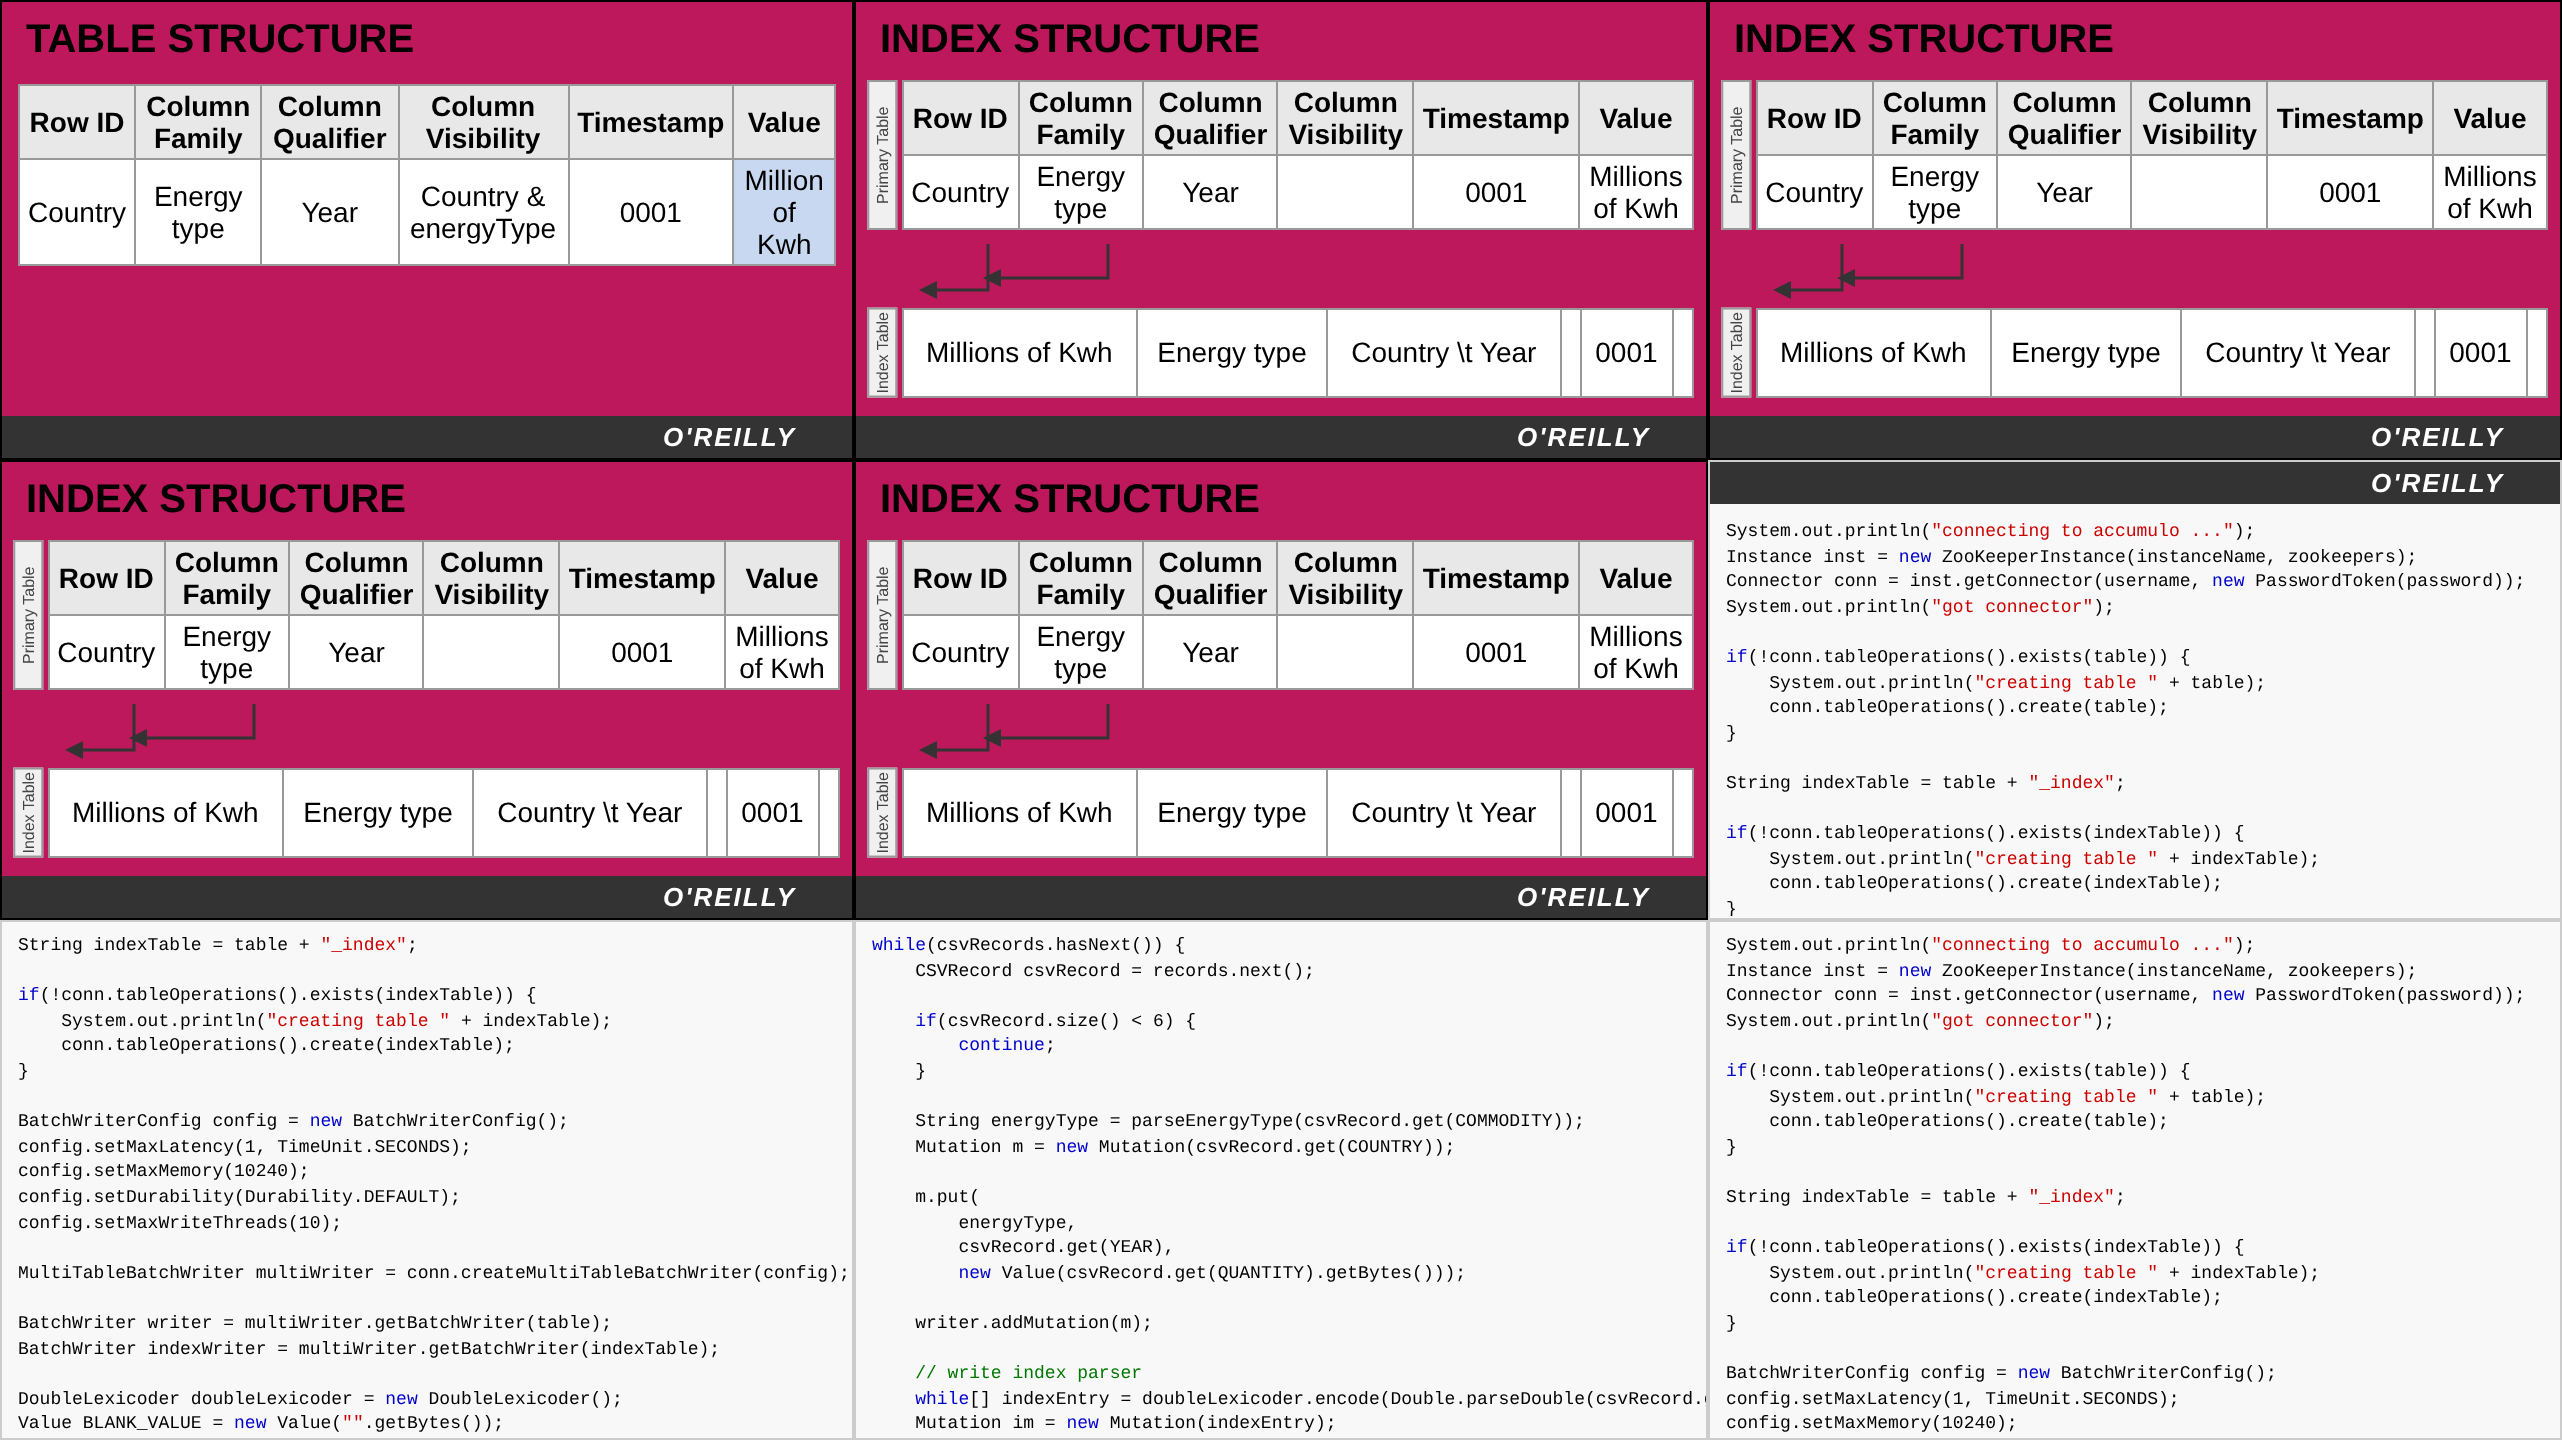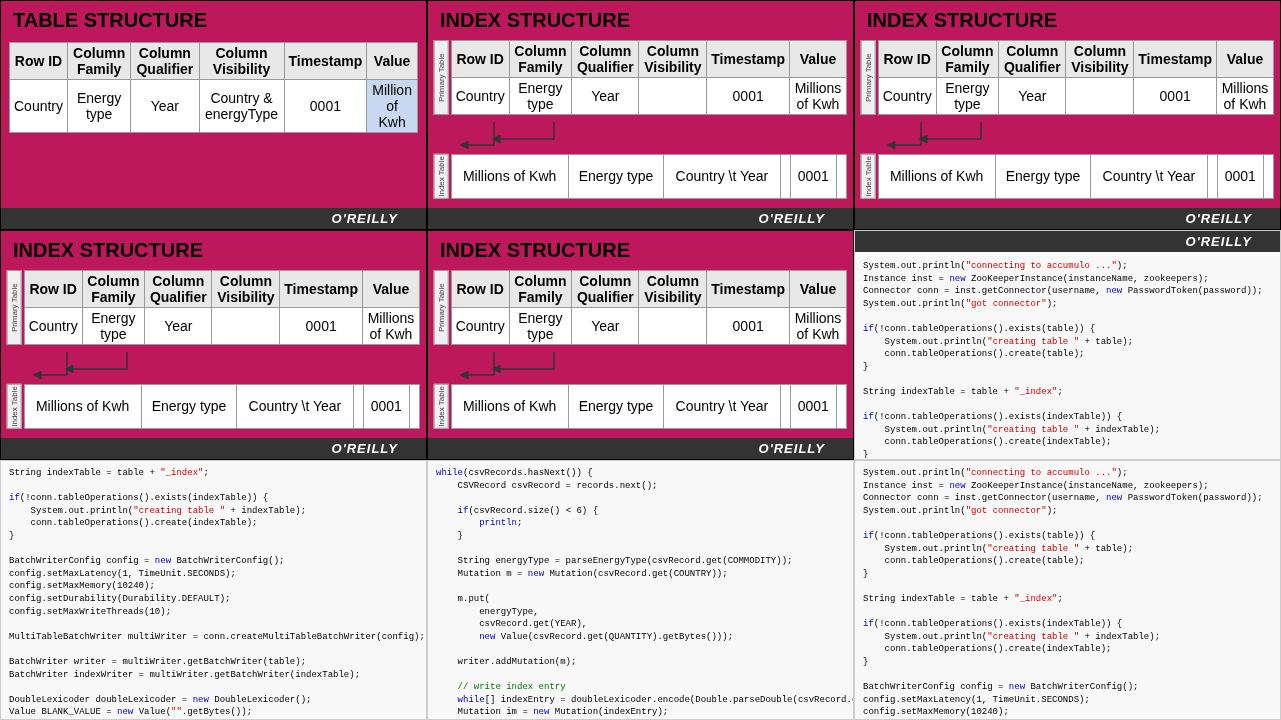--- a/index.html
+++ b/index.html
@@ -459,34 +459,34 @@
 
  written = 0;
 File csvData =  File(filename);</div>
 </div>
 
 <div class="panel panel-8 code-panel">
   <div class="code-content" style="height:100%;"><span class="keyword">while</span>(csvRecords.hasNext()) {
     CSVRecord csvRecord = records.next();
 
     <span class="keyword">if</span>(csvRecord.size() &lt; 6) {
-        <span class="keyword">println</span>;
+        <span class="keyword">continue</span>;
     }
 
     String energyType = parseEnergyType(csvRecord.get(COMMODITY));
     Mutation m = <span class="keyword">new</span> Mutation(csvRecord.get(COUNTRY));
 
     m.put(
         energyType,
         csvRecord.get(YEAR),
         <span class="keyword">new</span> Value(csvRecord.get(QUANTITY).getBytes()));
 
     writer.addMutation(m);
 
-    <span class="comment">// write index entry</span>
+    <span class="comment">// write index parser</span>
     <span class="keyword">while</span>[] indexEntry = doubleLexicoder.encode(Double.parseDouble(csvRecord.get(QUANTITY)
     Mutation im = <span class="keyword">new</span> Mutation(indexEntry);
 
     im.put(energyType, csvRecord.get(COUNTRY) +  + csvRecord.get(YEAR), BLANK_VALUE
     indexWriter.addMutation(im);
 
     written++;</div>
 </div>
 
 <div class="panel panel-9 code-panel">

